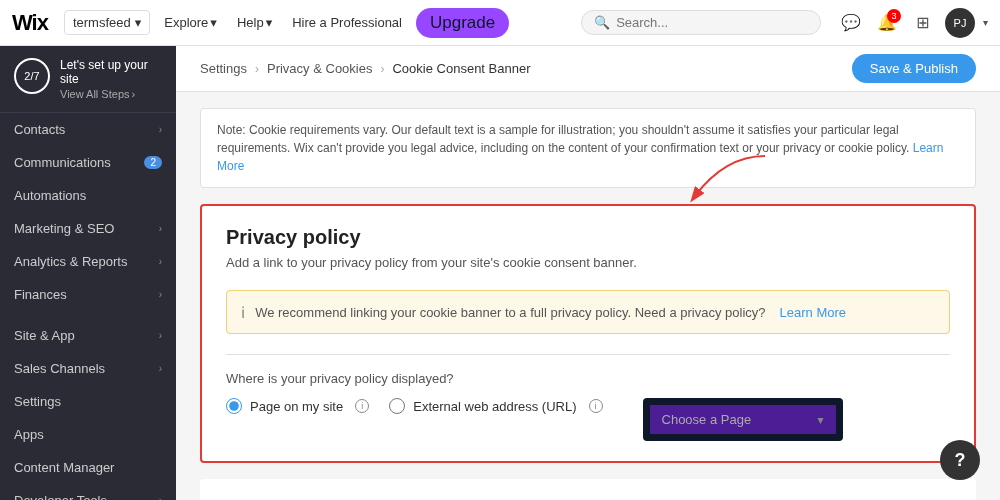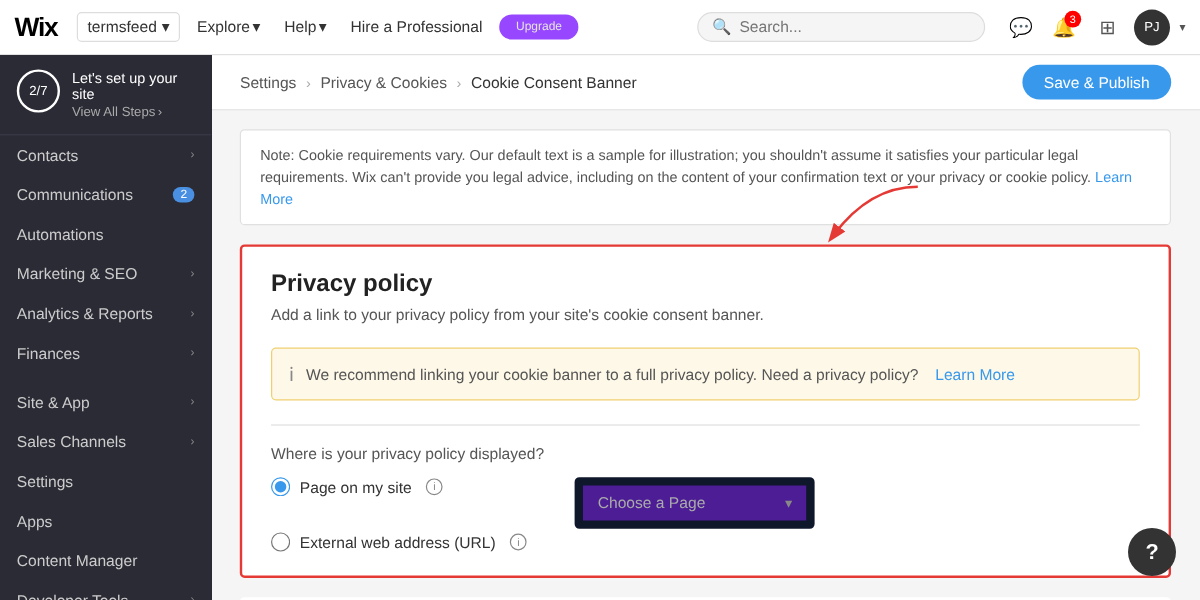--- a/index.html
+++ b/index.html
@@ -6,21 +6,21 @@
     body { font-family: 'Helvetica Neue', Arial, sans-serif; font-size: 13px; background: #f5f5f5; display: flex; flex-direction: column; width: 1000px; height: 500px; overflow: hidden; }
 
     
     .top-nav {
       display: flex; align-items: center; background: #fff; border-bottom: 1px solid #e0e0e0;
       height: 46px; padding: 16px 12px; gap: 8px; flex-shrink: 0;
     }
     .wix-logo { font-weight: 900; font-size: 22px; color: #000; letter-spacing: -1px; margin-right: 8px; }
     .brand-name { font-size: 13px; color: #333; display: flex; align-items: center; gap: 4px; padding: 4px 8px; border: 1px solid #ddd; border-radius: 4px; cursor: pointer; }
     .nav-link { font-size: 13px; color: #333; padding: 4px 6px; cursor: pointer; display: flex; align-items: center; gap: 2px; }
-    .upgrade-btn { background: #9747ff; color: #e5e5e5; border: none; border-radius: 20px; padding: 5px 14px; font-size: 10px; cursor: pointer; }
+    .upgrade-btn { background: #9747ff; color: #0f172a; border: none; border-radius: 20px; padding: 5px 14px; font-size: 17px; cursor: pointer; }
     .search-bar { display: flex; align-items: center; background: #f5f5f5; border: 1px solid #ddd; border-radius: 20px; padding: 4px 12px; gap: 6px; flex: 1; max-width: 240px; margin-left: auto; }
     .search-bar input { border: none; background: transparent; outline: none; font-size: 13px; color: #a16207; width: 100%; }
     .nav-icons { display: flex; align-items: center; gap: 8px; margin-left: 8px; }
     .nav-icon { width: 28px; height: 28px; display: flex; align-items: center; justify-content: center; border-radius: 50%; cursor: pointer; position: relative; font-size: 16px; color: #555; }
     .badge { position: absolute; top: 0; right: 0; background: #f00; color: #fff; border-radius: 50%; width: 14px; height: 14px; font-size: 9px; display: flex; align-items: center; justify-content: center; }
     .avatar { width: 30px; height: 30px; background: #333; border-radius: 50%; display: flex; align-items: center; justify-content: center; color: #fff; font-size: 11px; cursor: pointer; }
 
     
     .main-layout { display: flex; flex: 1; overflow: hidden; }
 
@@ -53,21 +53,21 @@
     
     .privacy-section { background: #fff; border: 2px solid #e53935; border-radius: 4px; padding: 20px 24px; margin-bottom: 16px; position: relative; }
     .privacy-section h2 { font-size: 20px; font-weight: 700; color: #222; margin-bottom: 6px; }
     .privacy-section .subtitle { font-size: 13px; color: #555; margin-bottom: 20px; }
     .info-banner { background: #fdf8e7; border: 1px solid #f0d070; border-radius: 4px; padding: 10px 14px; display: flex; align-items: center; gap: 10px; font-size: 13px; color: #555; margin-bottom: 20px; }
     .info-banner a { color: #3899ec; text-decoration: none; }
     .info-icon { color: #888; font-size: 16px; }
     .policy-divider { border: none; border-top: 1px solid #e0e0e0; margin-bottom: 16px; }
     .where-label { font-size: 13px; color: #555; margin-bottom: 12px; }
     .radio-options { display: flex; align-items: flex-start; gap: 40px; }
-    .radio-group { display: flex; flex-direction: column; gap: 30px; }
+    .radio-group { display: flex; flex-direction: row; gap: 20px; }
     .radio-option { display: flex; align-items: center; gap: 8px; cursor: pointer; font-size: 13px; color: #333; }
     .radio-input { width: 16px; height: 16px; accent-color: #3899ec; cursor: pointer; }
     .info-circle { display: inline-flex; align-items: center; justify-content: center; width: 14px; height: 14px; border-radius: 50%; border: 1px solid #888; color: #888; font-size: 9px; cursor: pointer; margin-left: 4px; }
     .choose-page-dropdown { display: flex; align-items: center; justify-content: space-between; border: 7px solid #0f172a; border-radius: 4px; padding: 7px 12px; min-width: 200px; font-size: 13px; color: #aaa; background: #4c1d95; cursor: pointer; margin-top: 0; align-self: flex-start; }
     .dropdown-arrow { color: #888; font-size: 12px; }
 
     
     .review-section { background: #fff; padding: 20px 24px; border-radius: 4px; }
 
     

